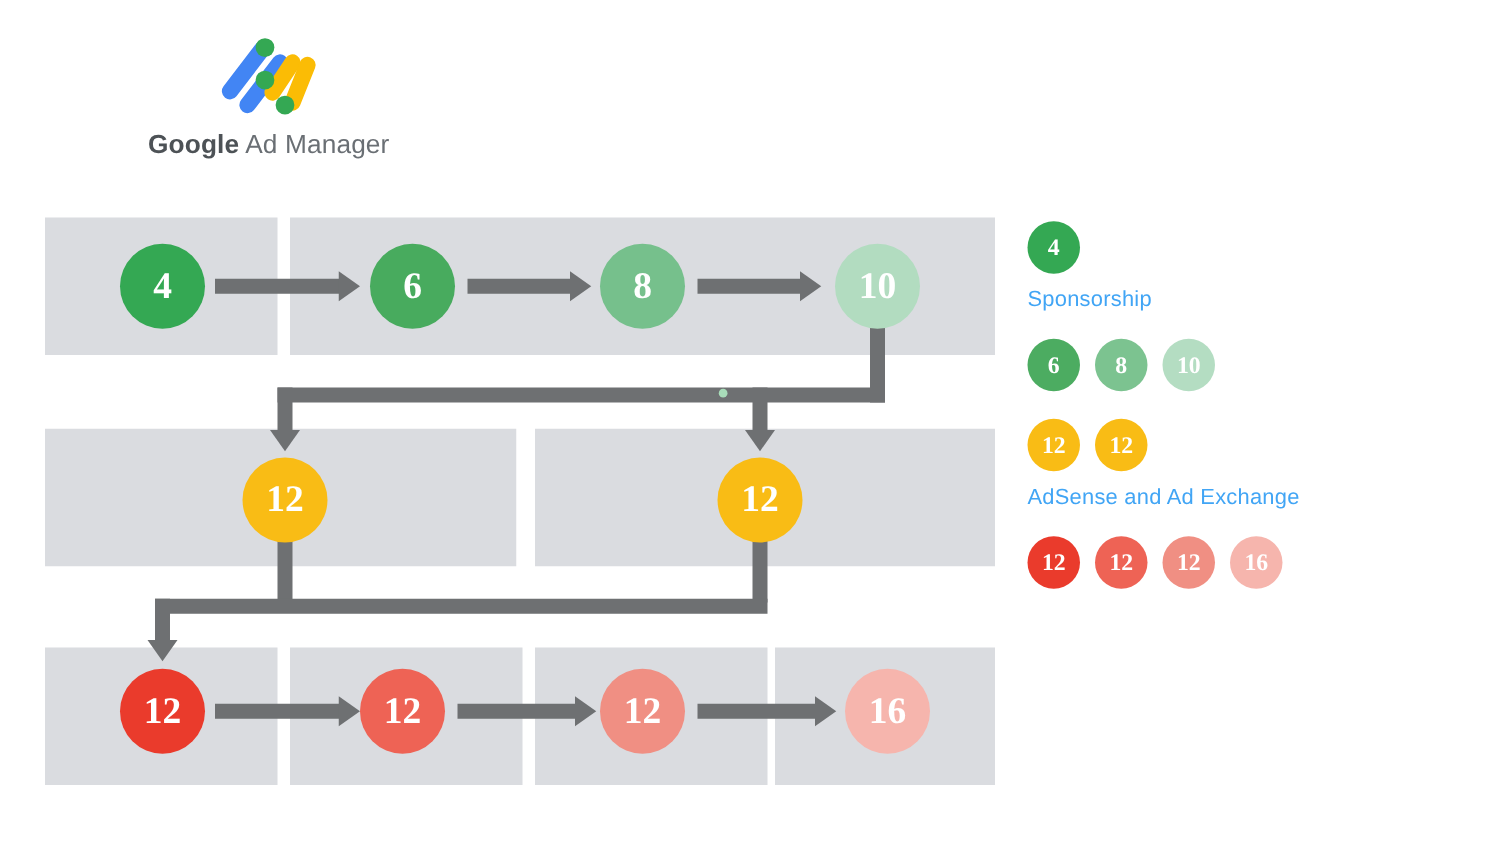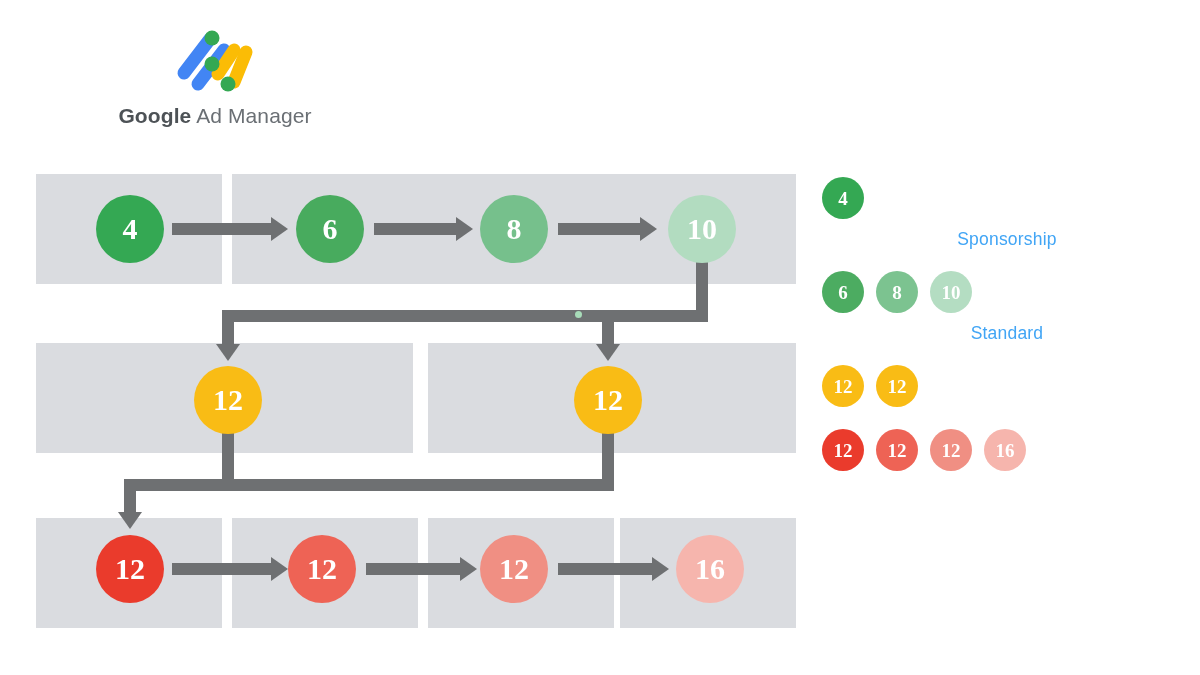--- a/index.html
+++ b/index.html
@@ -72,21 +72,21 @@
   .legend-group { margin-bottom: 20px; }
   .legend-chips { display: flex; gap: 12px; align-items: center; height: 44px; }
   .chip {
     width: 42px; height: 42px; border-radius: 50%;
     display: flex; align-items: center; justify-content: center;
     color: #fff; font-family: "Liberation Serif", serif;
     font-weight: 700; font-size: 19px; line-height: 1;
   }
   .legend-label {
     margin-top: 9px; font-size: 17.5px; color: #41a5f5;
-    white-space: nowrap; letter-spacing: .2px; text-align: center;
+    white-space: nowrap; letter-spacing: .2px;
   }
 </style>
 </head>
 <body>
 
 <div id="stage">
 
   <div class="logo-wrap">
     <div class="logo-mark">
       <svg width="86" height="70" viewBox="0 0 86 70">
@@ -196,32 +196,32 @@
         <div class="chip" style="background:#4cac61;">
           <span>6</span>
         </div>
         <div class="chip" style="background:#7cc390;">
           <span>8</span>
         </div>
         <div class="chip" style="background:#b4ddc2;">
           <span>10</span>
         </div>
       </div>
-      <div class="legend-label">Standard</div>
     </div>
 
     <div class="legend-group">
       <div class="legend-chips">
         <div class="chip" style="background:#f9bc15;">
           <span>12</span>
         </div>
         <div class="chip" style="background:#f9bc15;">
           <span>12</span>
         </div>
       </div>
+      <div class="legend-label">AdSense and Ad Exchange</div>
     </div>
 
     <div class="legend-group">
       <div class="legend-chips">
         <div class="chip" style="background:#ea3b2c;">
           <span>12</span>
         </div>
         <div class="chip" style="background:#ee6355;">
           <span>12</span>
         </div>

